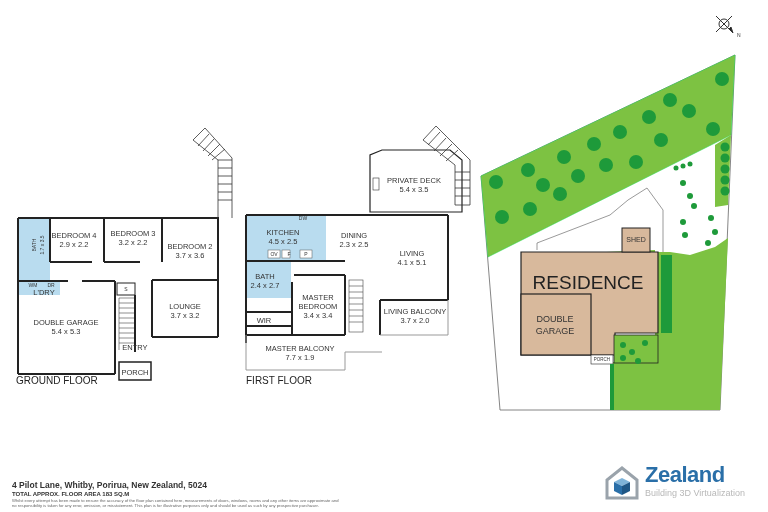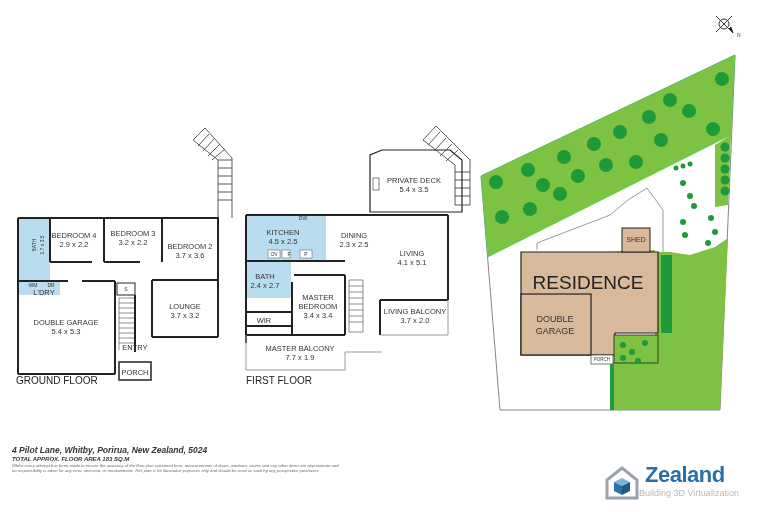--- a/index.html
+++ b/index.html
@@ -1,27 +1,27 @@
 <!DOCTYPE html>
 <html><head>
 <meta charset="utf-8">
 <style>
   html,body{margin:0;padding:0;background:#fff;}
   body{width:768px;height:512px;position:relative;overflow:hidden;font-family:"Liberation Sans",sans-serif;}
   svg{position:absolute;left:0;top:0;}
   .lbl{font-family:"Liberation Sans",sans-serif;fill:#333;font-size:7.5px;text-anchor:middle;}
   .sm{font-size:5px;}
   .floor{font-family:"Liberation Sans",sans-serif;font-size:10px;fill:#222;}
-  .footer{position:absolute;left:12px;top:445px;width:330px;color:#333;font-style:italic;}
+  .footer{position:absolute;left:12px;top:480px;width:330px;color:#333;}
   .addr{font-size:8.5px;font-weight:bold;}
   .area{font-size:6px;font-weight:bold;margin-top:1px;}
   .disc{font-size:4.2px;line-height:5px;color:#666;margin-top:1px;}
   .logo{position:absolute;left:603px;top:462px;width:160px;height:42px;}
   .brand{position:absolute;left:42px;top:0px;font-size:22px;font-weight:bold;color:#2a6fa8;letter-spacing:-0.5px;}
-  .tag{position:absolute;left:36px;top:26px;font-size:9px;color:#b8b8b8;}
+  .tag{position:absolute;left:42px;top:26px;font-size:9px;color:#b8b8b8;}
 </style>
 </head>
 <body>
 
 <svg width="768" height="512" viewBox="0 0 768 512">
 
   <g fill="none" stroke="#222" stroke-width="2">
 
     <rect x="18" y="218" width="32" height="65" fill="#b9dcef" stroke="none"></rect>
     <rect x="18" y="281" width="42" height="14" fill="#b9dcef" stroke="none"></rect>

